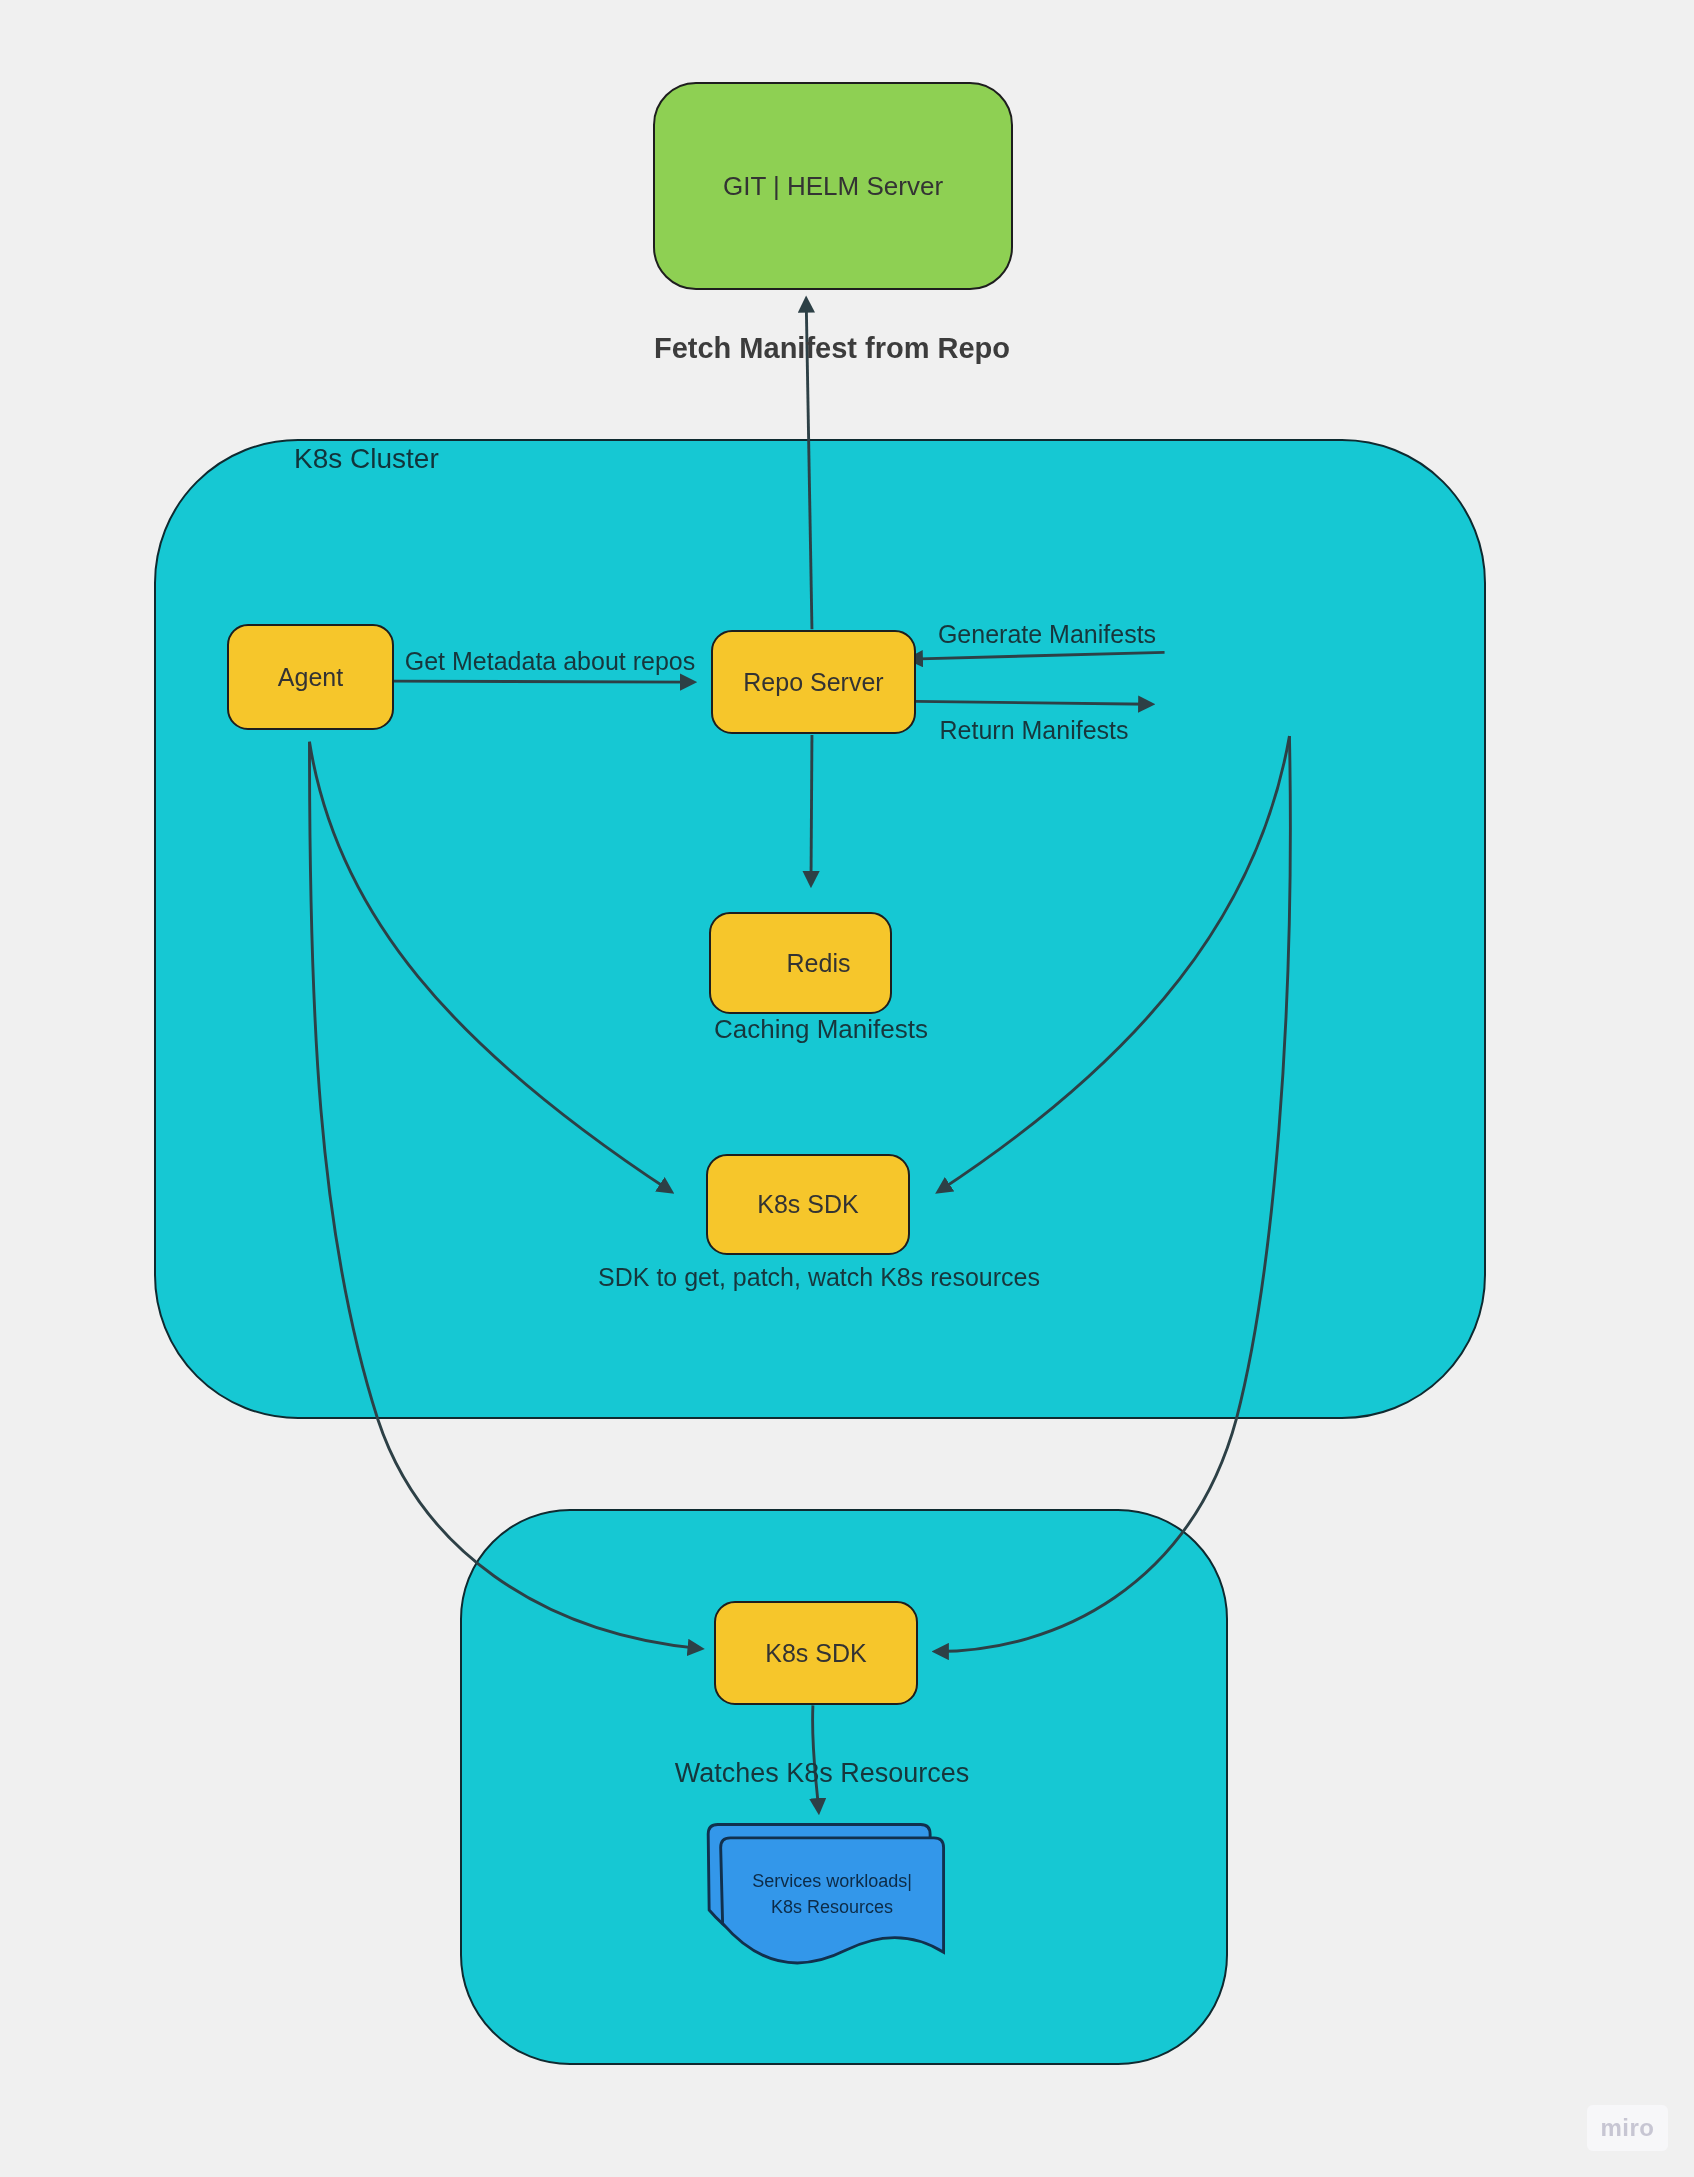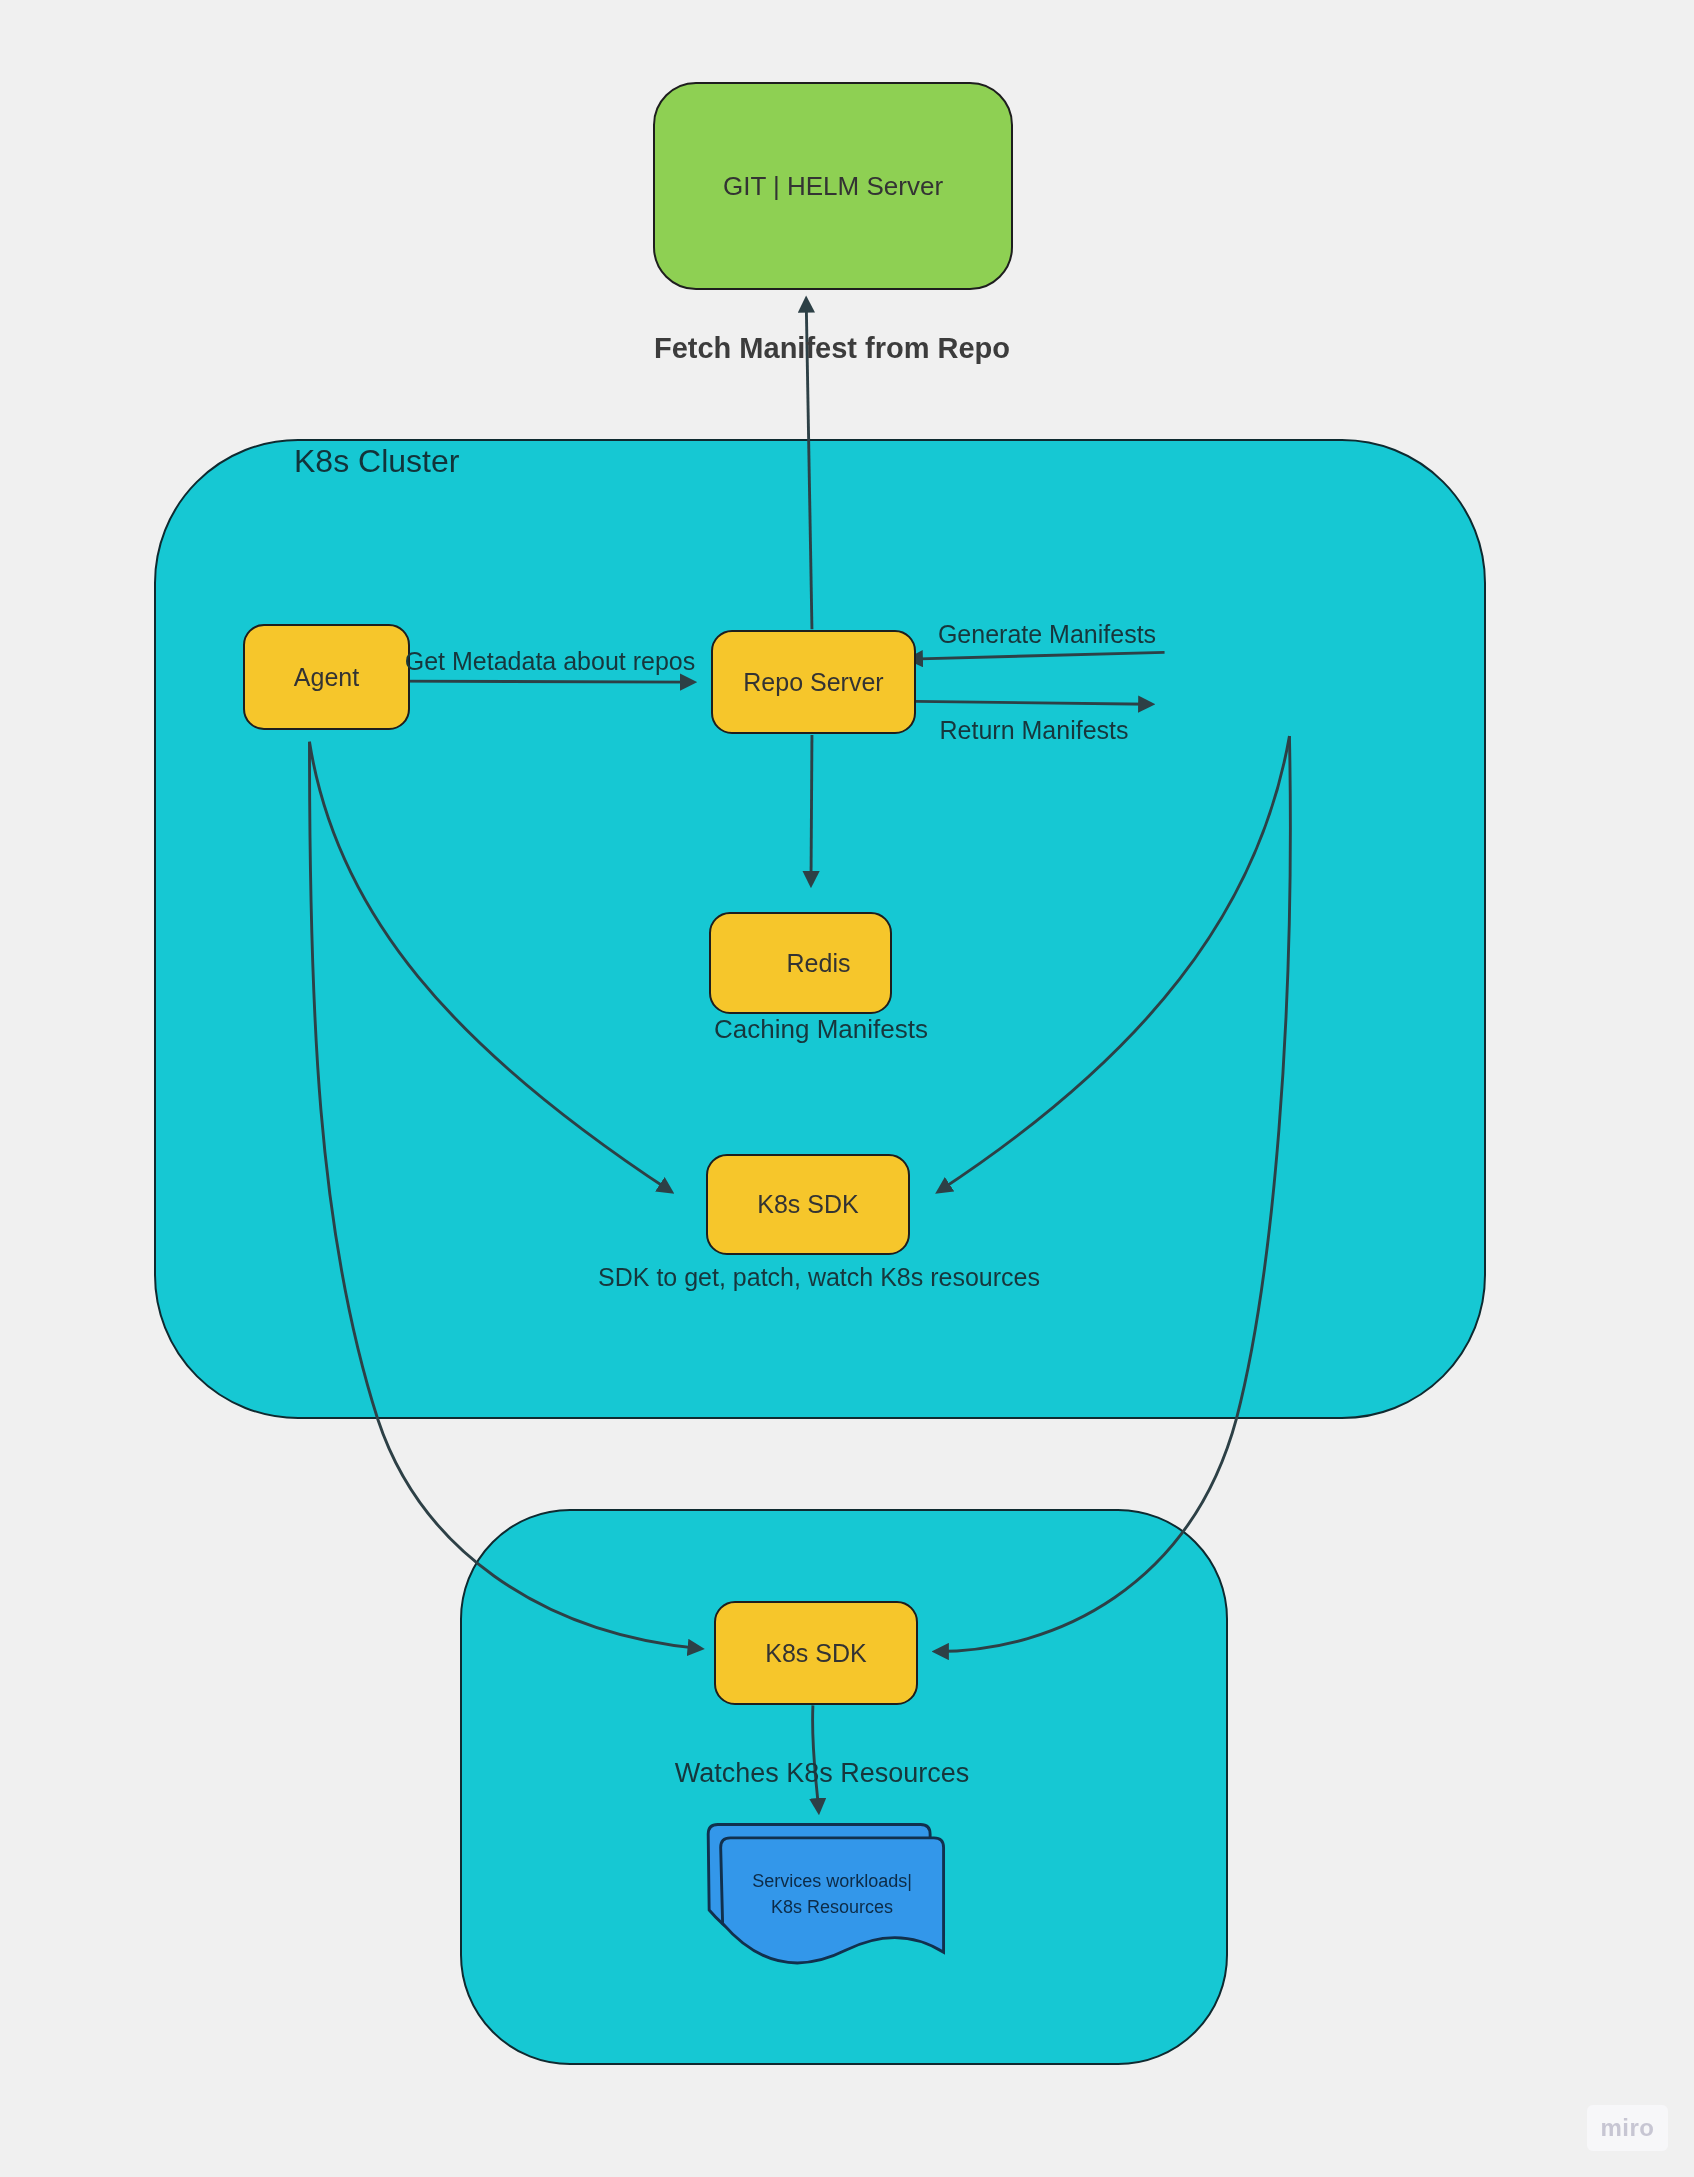--- a/index.html
+++ b/index.html
@@ -8,30 +8,30 @@
     font-family:"Liberation Sans","DejaVu Sans",sans-serif;overflow:hidden;
   }
   .cluster{
     position:absolute;background:#16c8d3;border:2.9px solid #0f2a30;box-sizing:border-box;z-index:1;
   }
   .cluster-main{left:154px;top:439px;width:1332px;height:980px;border-radius:144px;}
   .cluster-deploy{left:460px;top:1509px;width:768px;height:556px;border-radius:110px;}
   .cluster-label{
     position:absolute;z-index:4;color:#12333a;font-weight:400;white-space:nowrap;
   }
-  .cluster-main-label{left:294px;top:443px;font-size:32px;}
+  .cluster-main-label{left:294px;top:443px;font-size:28px;}
   .cluster-deploy-label{left:507px;top:1534px;font-size:27px;}
   svg.wires{position:absolute;left:0;top:0;z-index:2;}
   .node{
     position:absolute;display:flex;align-items:center;justify-content:center;text-align:center;
     background:#f6c62b;border:2.9px solid #1e1e1e;border-radius:21px;box-sizing:border-box;
     color:#333;font-size:25px;z-index:3;white-space:nowrap;
   }
   .node-git{left:653px;top:82px;width:360px;height:208px;border-radius:43px;background:#8ed053;font-size:26px;}
-  .node-agent{left:227px;top:624px;width:167px;height:106px;margin-left:16px;}
+  .node-agent{left:227px;top:624px;width:167px;height:106px;}
   .node-repo{left:711px;top:630px;width:205px;height:104px;}
   .node-appctrl{left:1164px;top:630px;width:248px;height:103px;font-size:23px;}
   .node-redis{left:709px;top:912px;width:183px;height:102px;padding-left:36px;}
   .node-sdk1{left:706px;top:1154px;width:204px;height:101px;}
   .node-sdk2{left:714px;top:1601px;width:204px;height:104px;}
   .edge-label{
     position:absolute;transform:translate(-50%,-50%);white-space:nowrap;z-index:4;
     color:#17363c;font-size:25px;
   }
   .lbl-fetch{left:832px;top:348px;font-size:29px;color:#3c3c3c;font-weight:bold;}

